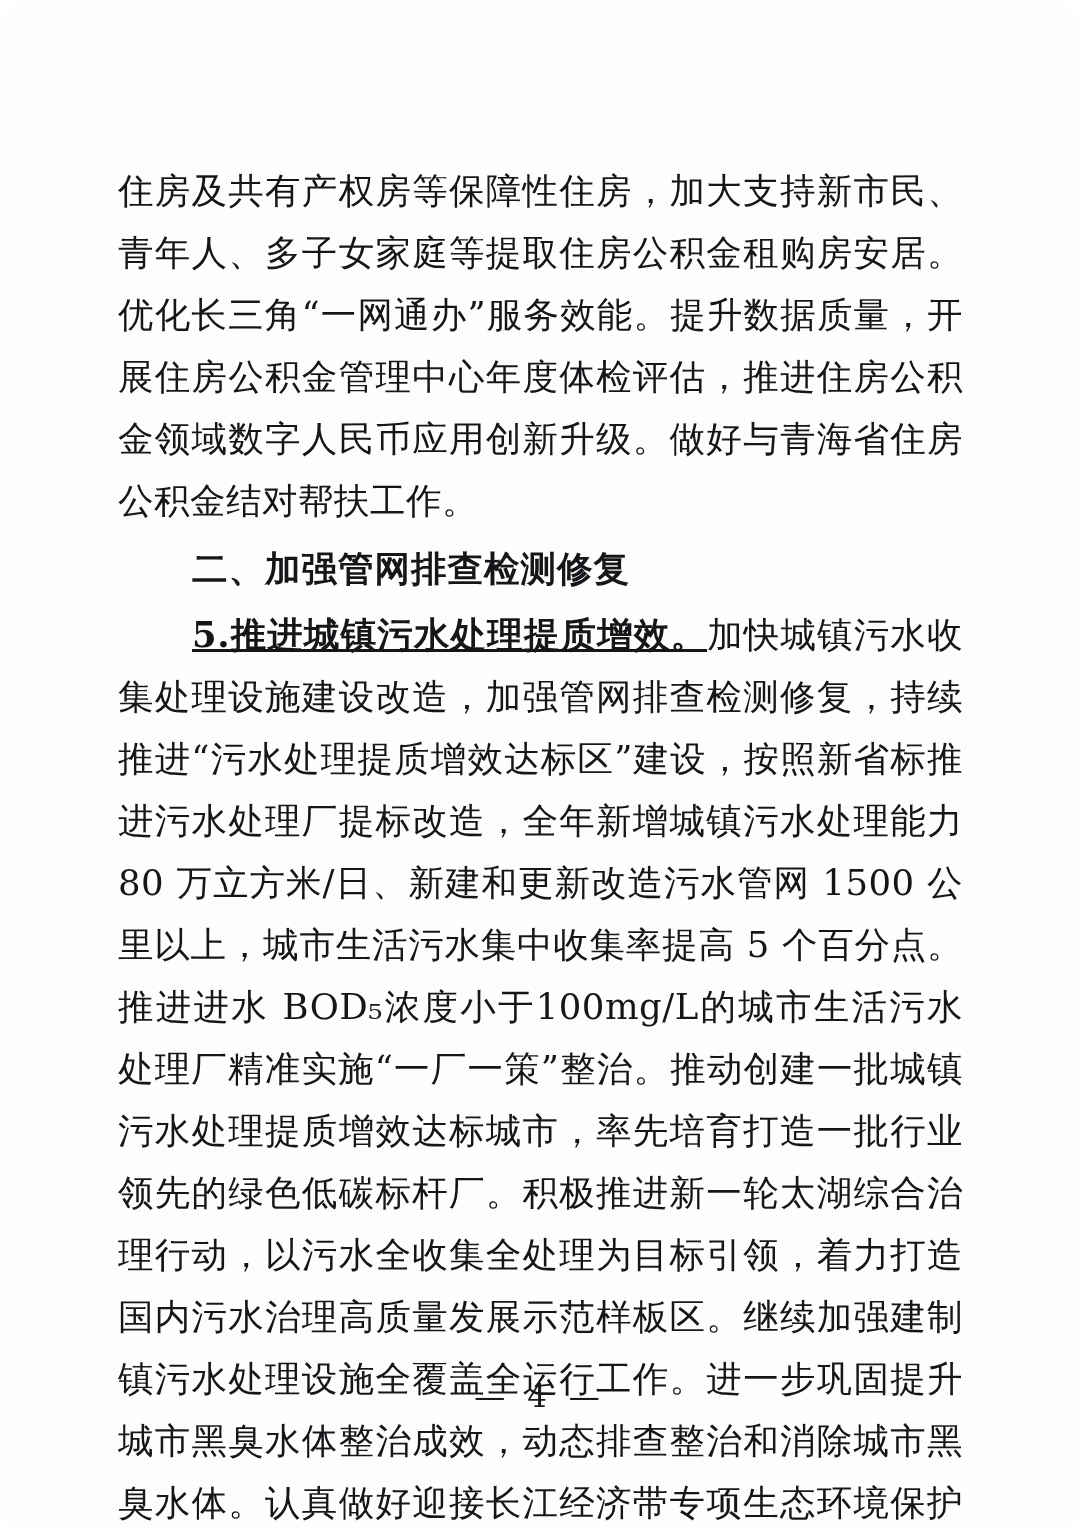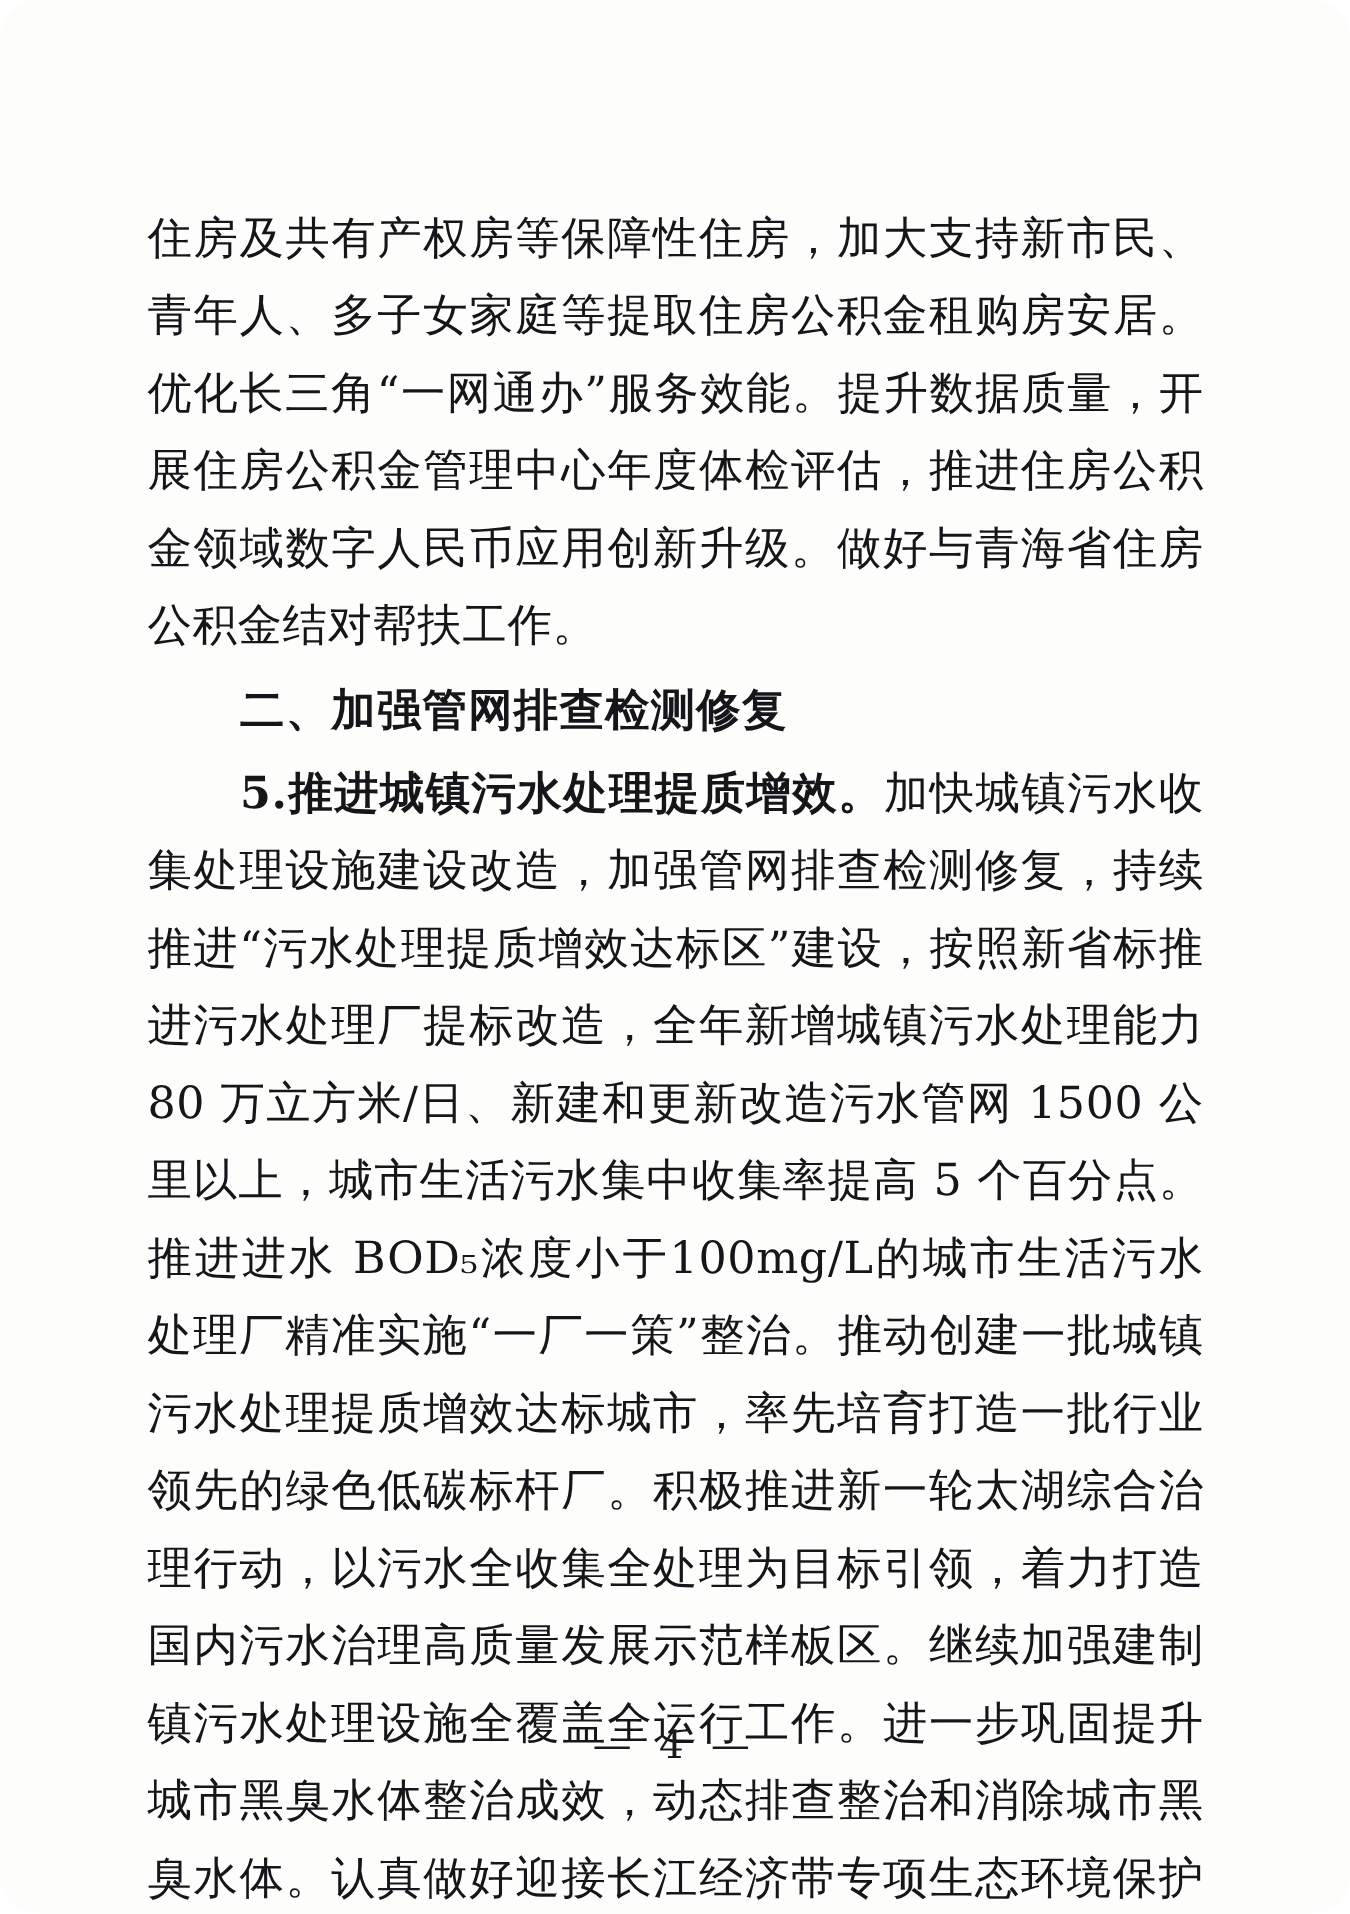--- a/index.html
+++ b/index.html
@@ -41,20 +41,21 @@
     margin: 6px 0 0 0;
     text-indent: 74px;
     letter-spacing: 1px;
   }
   .body-para {
     text-indent: 74px;
     margin-top: 4px;
   }
   .lead {
     font-weight: bold;
+    text-decoration: underline;
   }
   .page-number {
     position: absolute;
     left: 0;
     right: 0;
     top: 1378px;
     text-align: center;
     font-size: 31px;
     font-family: "DejaVu Serif", serif;
     letter-spacing: 6px;

